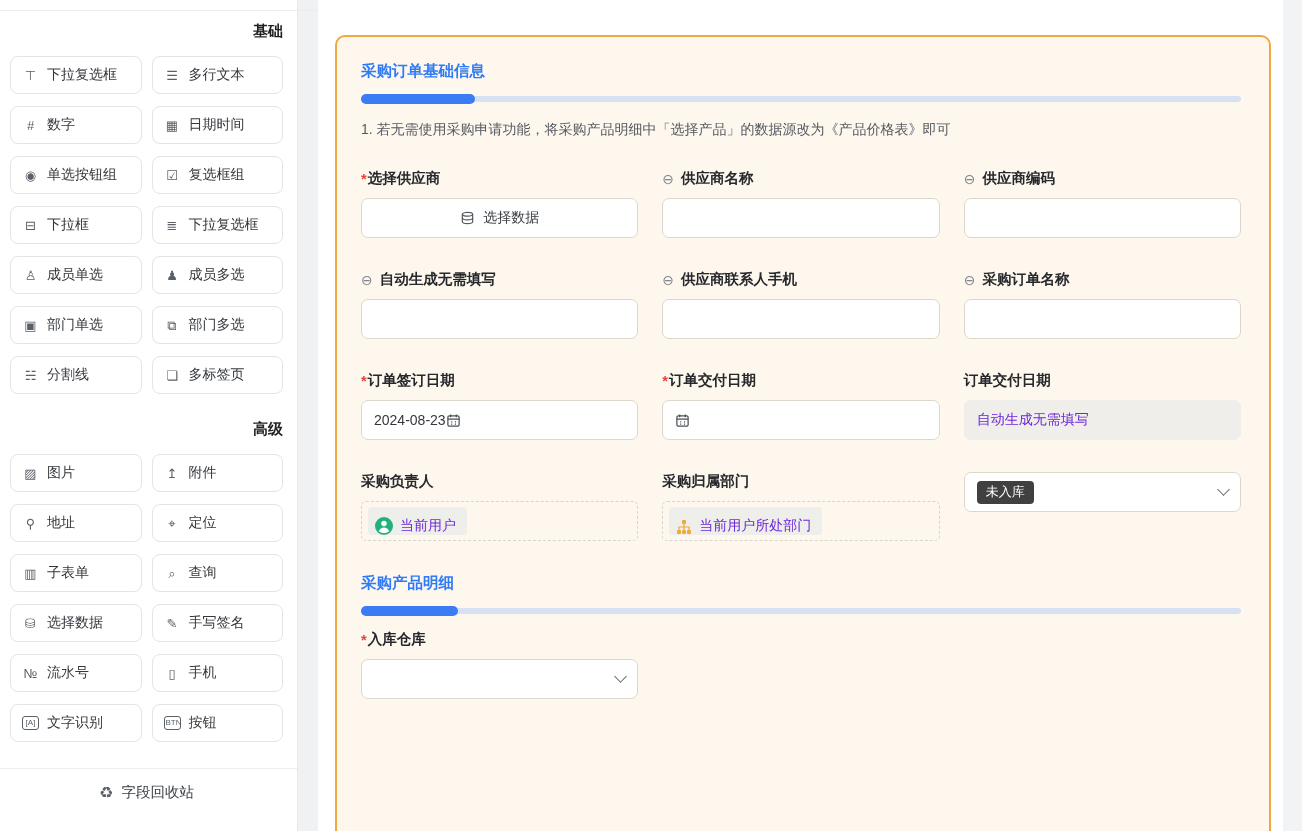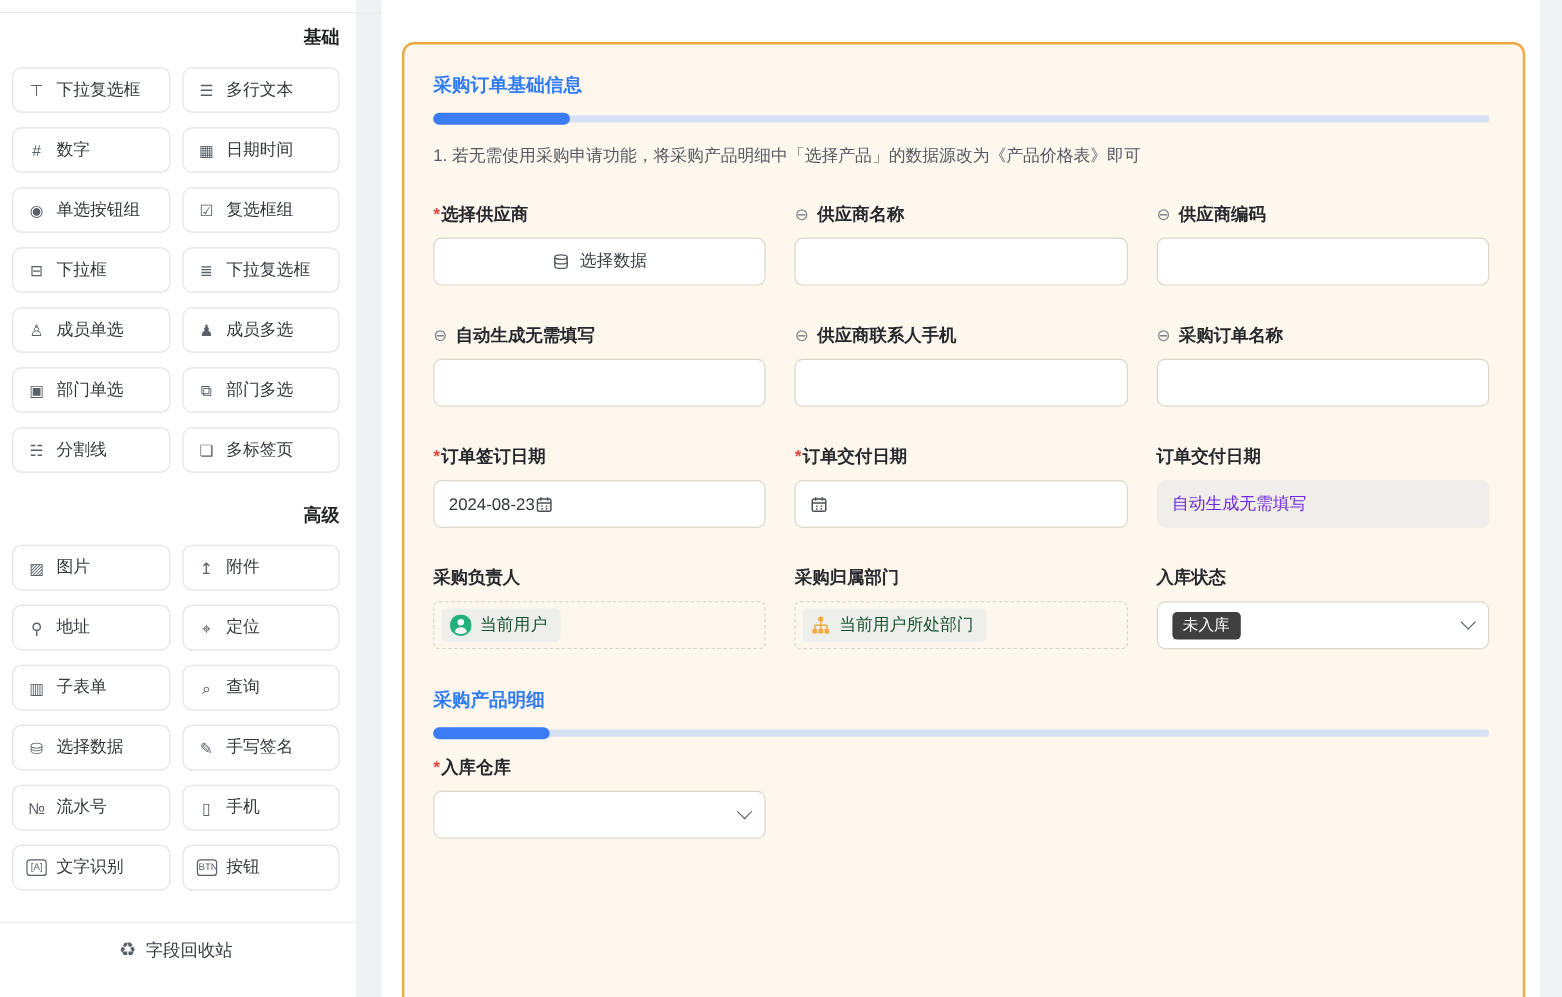--- a/index.html
+++ b/index.html
@@ -52,21 +52,21 @@
   .ctrl {
     height:40px; border:1px solid #ddd7ca; border-radius:7px; background:#fff;
     display:flex; align-items:center; padding:0 12px; font-size:14px; color:#33373c;
   }
   .btn-like { justify-content:center; gap:8px; color:#3b4045; cursor:pointer; }
   .disabled { background:#f0eeea; border-color:#f0eeea; color:#6d28d9; }
   .datebox { cursor:pointer; }
   .selectbox { cursor:pointer; }
   .chev { width:9px; height:9px; border-right:1.6px solid #646a71; border-bottom:1.6px solid #646a71; transform:rotate(45deg); margin-left:auto; margin-top:-5px; flex:none; }
   .dashed { border:1px dashed #d8d5cd; border-radius:5px; background:transparent; padding:0 0 0 6px; }
-  .gray-tag { background:#eeeeea; border-radius:4px; height:28px; display:inline-flex; align-items:center; gap:7px; padding:0 11px 0 7px; font-size:14px; color:#14532d; }
+  .gray-tag { background:#eeeeea; border-radius:4px; height:28px; display:inline-flex; align-items:flex-end; gap:7px; padding:0 11px 0 7px; font-size:14px; color:#6d28d9; }
   .red-tag { background:#404040; color:#fff; border-radius:4px; padding:4px 9px; font-size:13px; line-height:1.15; }
 </style>
 </head>
 <body>
 
 <div class="app">
   <div class="top-line"></div>
 
   <aside class="sidebar">
     <h3 class="side-heading">基础</h3>
@@ -331,23 +331,20 @@
                   <rect x="1" y="11" width="4" height="4" rx="1" fill="#f2a93b"></rect>
                   <rect x="6" y="11" width="4" height="4" rx="1" fill="#f2a93b"></rect>
                   <rect x="11" y="11" width="4" height="4" rx="1" fill="#f2a93b"></rect>
                   <path d="M8 5v3M3 11V8h10v3M8 8v3" stroke="#f2a93b" stroke-width="1.2" fill="none"></path>
                 </svg>
               <span>当前用户所处部门</span>
             </span>
           </div>
         </div>
         <div>
-          <div class="flabel">
-            <span>入库状态</span>
-          </div>
           <div class="ctrl selectbox">
             <span class="red-tag">未入库</span>
             <span class="chev"></span>
           </div>
         </div>
       </div>
 
 
       <div class="sec-title">采购产品明细</div>
       <div class="progress">

